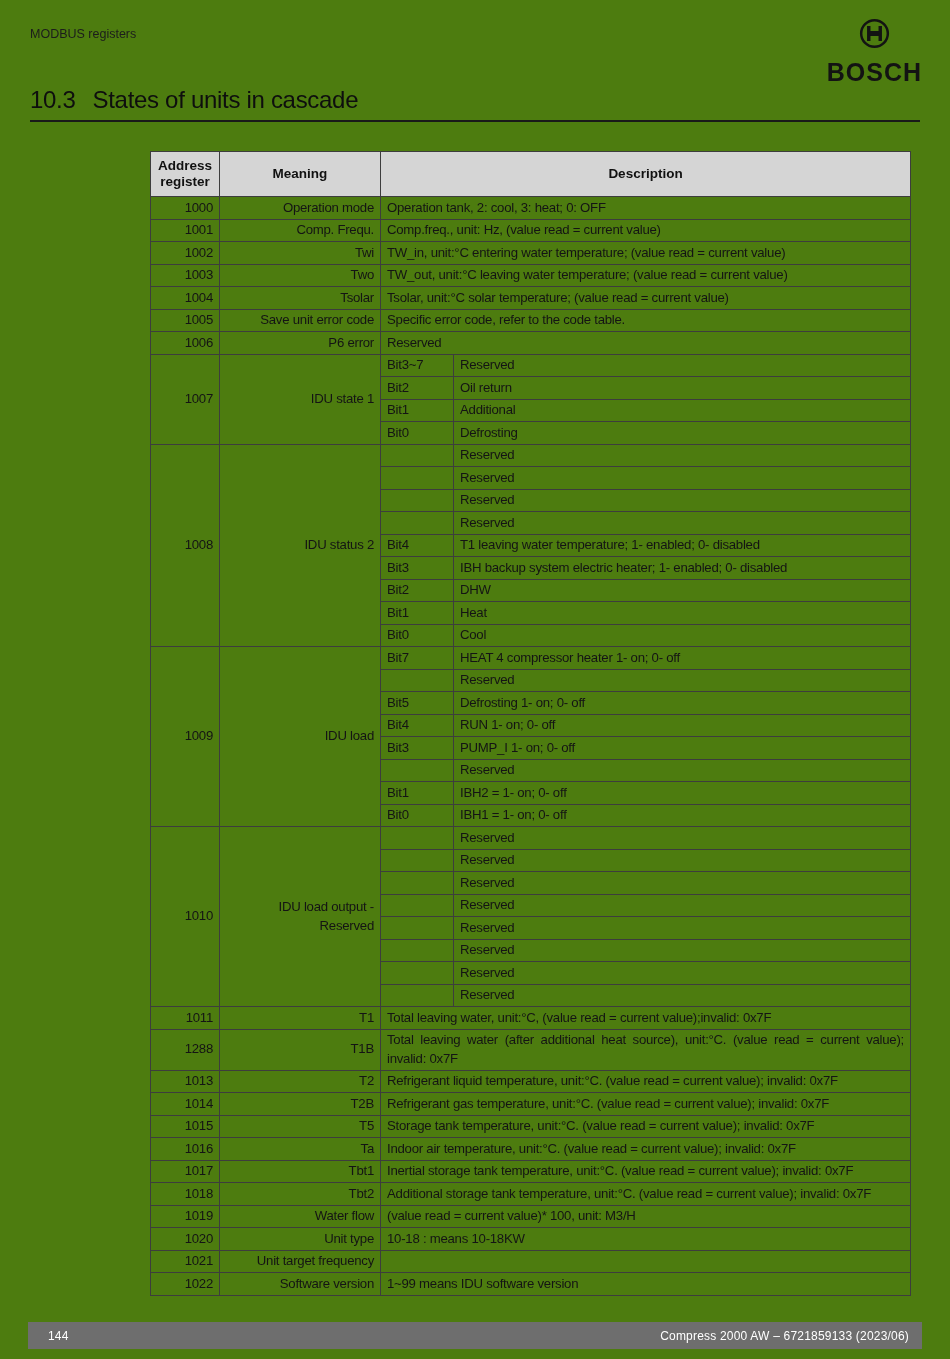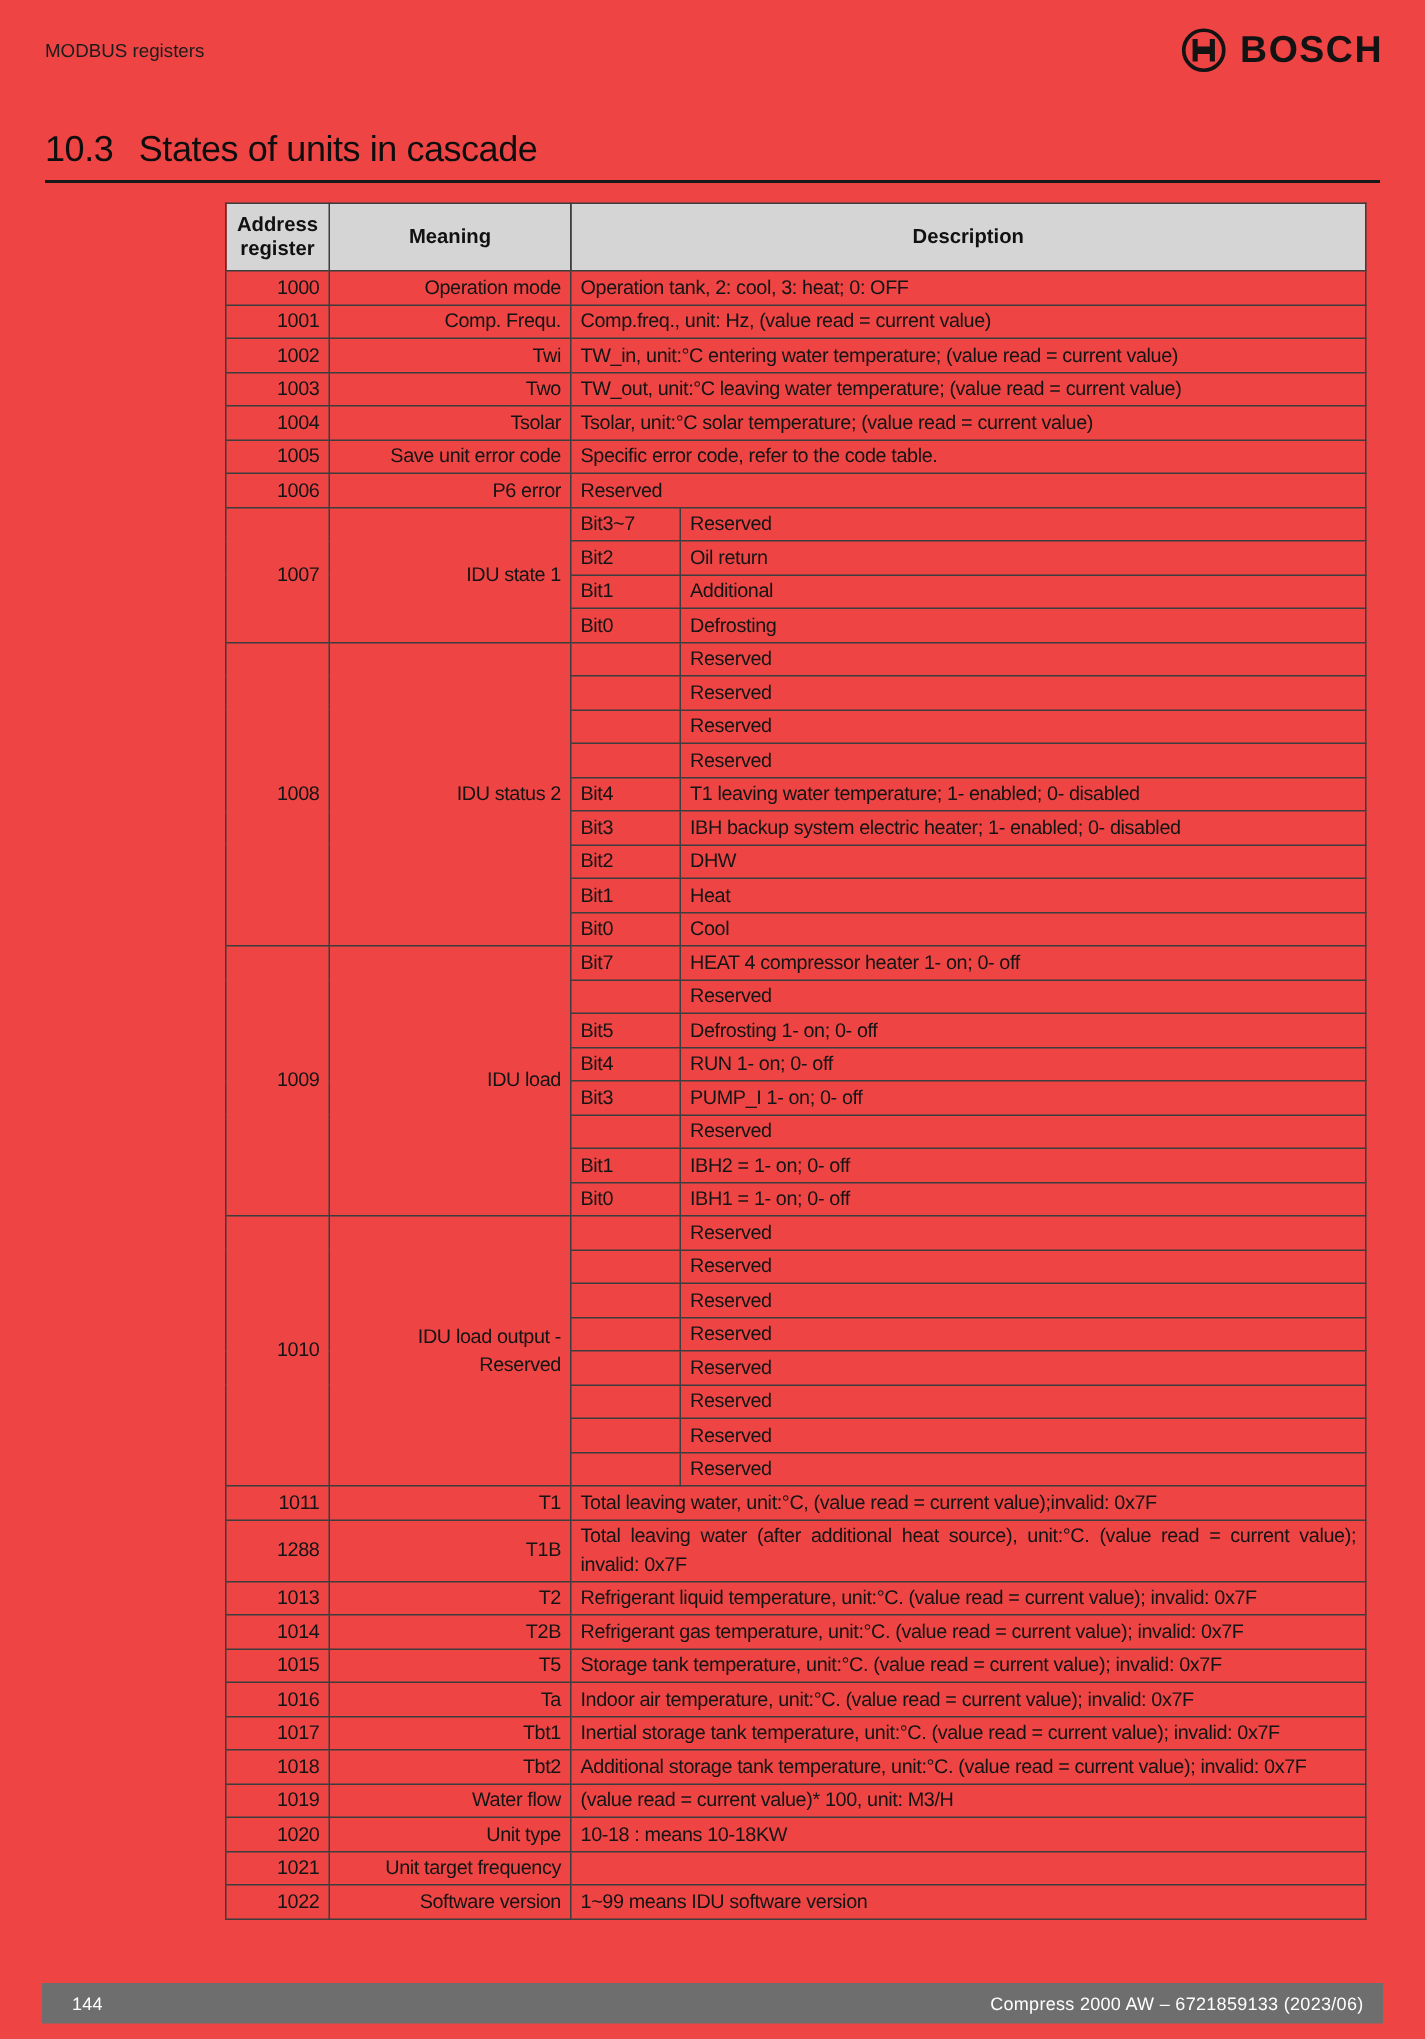--- a/index.html
+++ b/index.html
@@ -1,42 +1,42 @@
 <!DOCTYPE html>
 <html><head>
 <meta charset="utf-8">
 <style>
   html,body { margin:0; padding:0; background:#ffffff; }
   .page {
-    position:relative; width:950px; height:1359px; background:#ef4444;
+    position:relative; width:950px; height:1359px; background:#4d7c0f;
     font-family:"Liberation Sans", sans-serif; color:#161616; overflow:hidden;
   }
   
   .running-header-left {
     position:absolute; left:30px; top:27px; font-size:12.5px; color:#1c1c1c;
   }
   .brand-logo {
-    position:absolute; right:28px; top:18px; display:flex; align-items:center; gap:9px;
+    position:absolute; right:28px; top:18px; display:flex; align-items:center; gap:9px;flex-direction:column;
   }
   .brand-logo svg { display:block; }
   .brand-name {
     font-size:25px; font-weight:800; letter-spacing:1px; color:#131313;
   }
   
   .section-title {
     position:absolute; left:30px; top:86px; display:flex; gap:17px;
     font-size:24px; font-weight:normal; letter-spacing:-0.3px; color:#0e0e0e;
   }
   .title-rule {
     position:absolute; left:30px; top:120px; width:890px; height:0;
     border-top:2px solid #191919;
   }
   
   .register-table {
-    position:absolute; left:150px; top:135px; width:760px;
+    position:absolute; left:150px; top:151px; width:760px;
     border-collapse:collapse; table-layout:fixed;
   }
   .register-table th, .register-table td {
     border:1px solid #3d3d3d;
     font-family:"Liberation Sans", sans-serif;
     overflow:hidden;
   }
   .register-table th {
     background:#d5d5d5; font-size:13.5px; font-weight:bold; color:#111;
     height:44px; text-align:center; vertical-align:middle; line-height:1.15;

